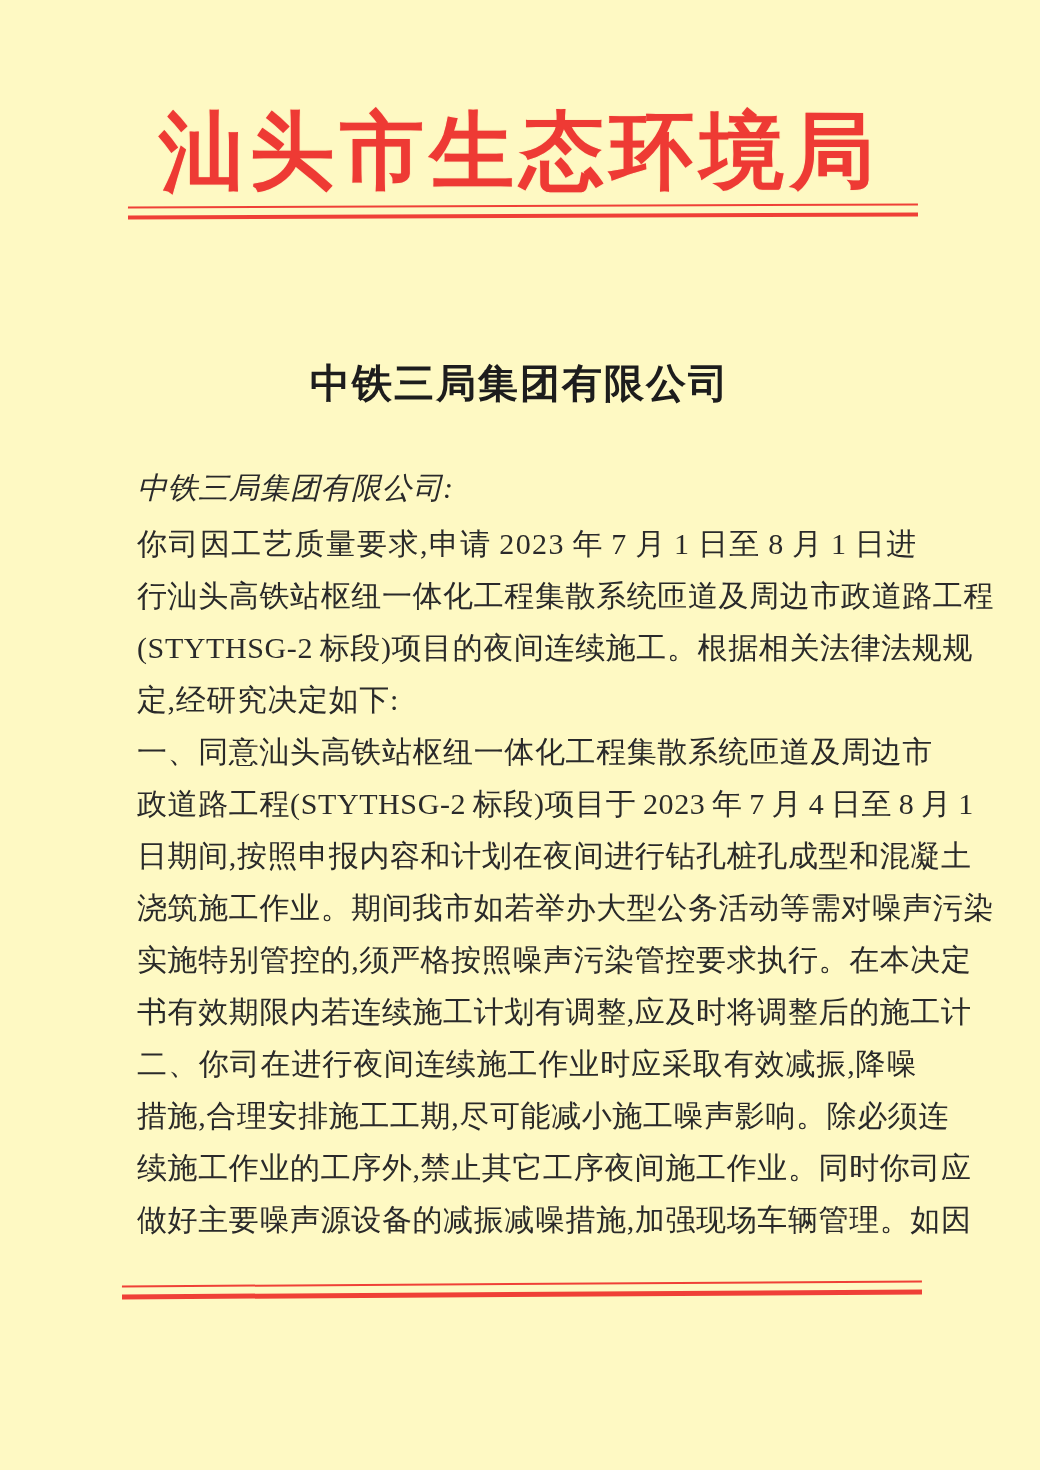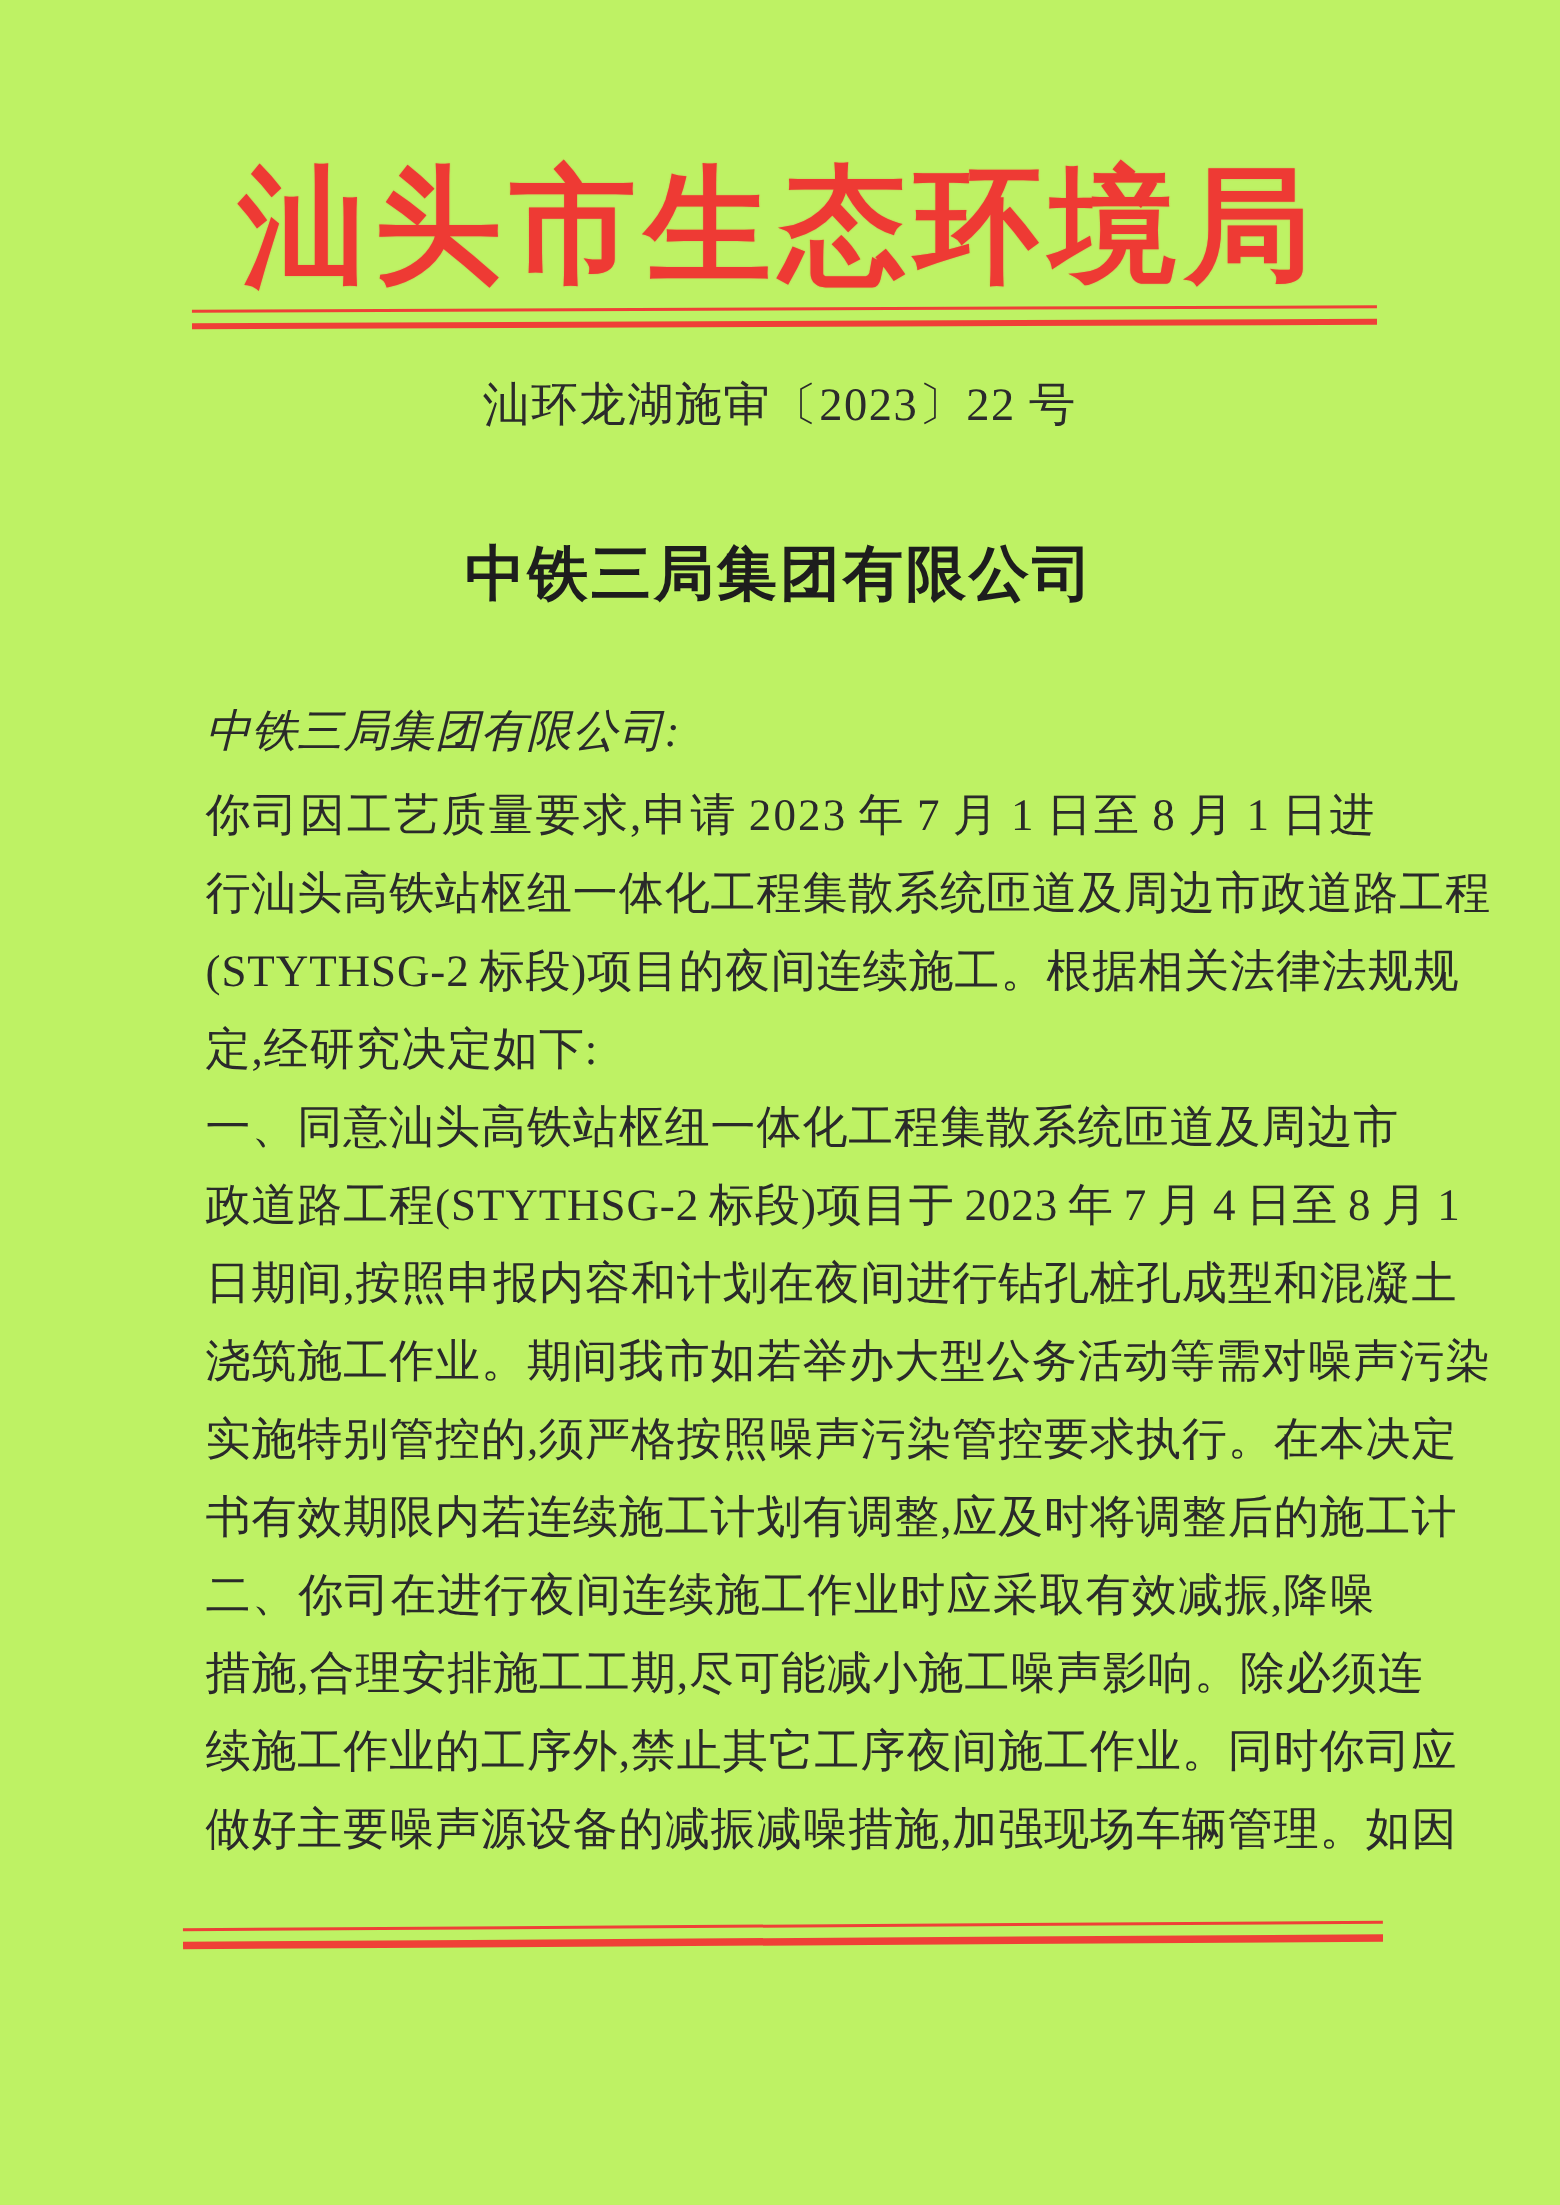--- a/index.html
+++ b/index.html
@@ -5,21 +5,21 @@
   html, body {
     margin: 0;
     padding: 0;
     background: #ffffff;
   }
 
   .page {
     position: relative;
     width: 1040px;
     height: 1470px;
-    background: #bef264;
+    background: #fef9c3;
     overflow: hidden;
     font-family: "Liberation Serif", "DejaVu Serif", serif;
   }
 
   
   .masthead {
     position: absolute;
     left: 0;
     top: 108px;
     width: 1040px;
@@ -163,21 +163,20 @@
 
   <div class="masthead">
     <div class="masthead-title" style="color: rgb(238, 58, 52);">汕头市生态环境局</div>
   </div>
 
   <div class="masthead-rules">
     <div class="rule-thin" style="background: rgb(239, 64, 55);"></div>
     <div class="rule-thick" style="background: rgb(239, 64, 55);"></div>
   </div>
 
-  <div class="doc-number">汕环龙湖施审〔2023〕22 号</div>
 
   <div class="doc-title">中铁三局集团有限公司</div>
 
   <div class="body-block">
 
     <div class="addressee">中铁三局集团有限公司:</div>
 
     <div>
       <div class="body-line stretch">
           <span>你</span>

